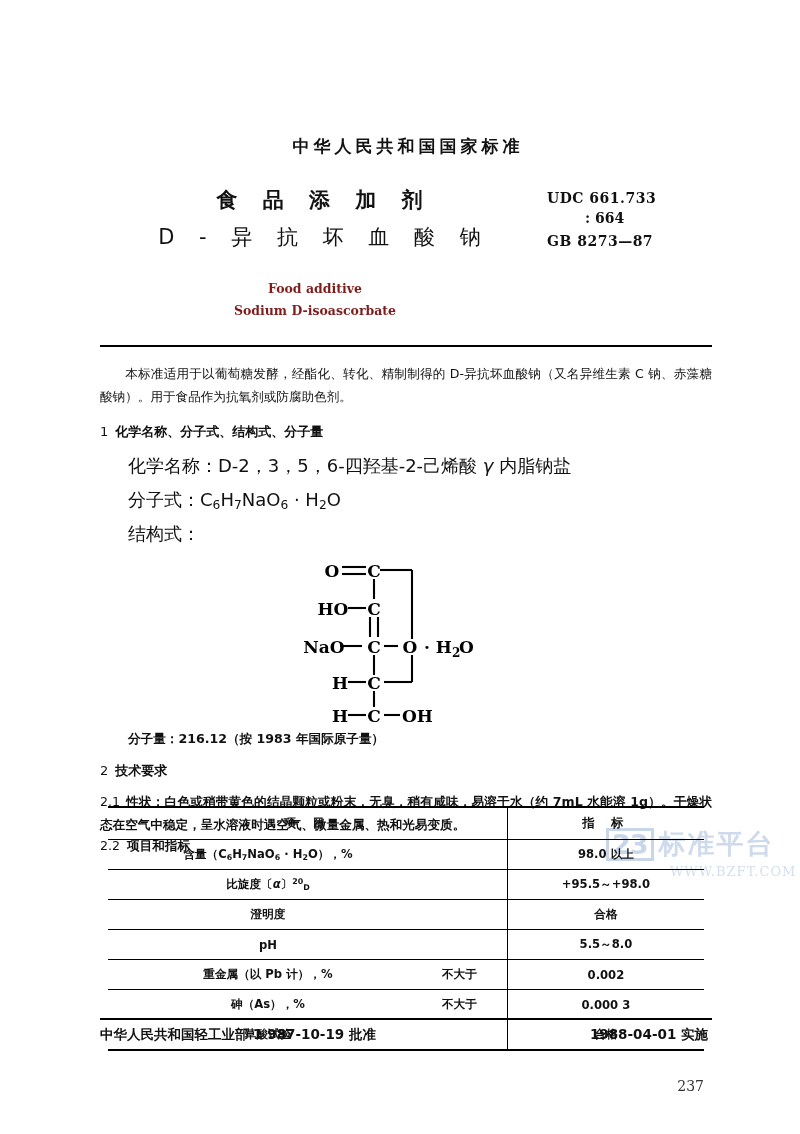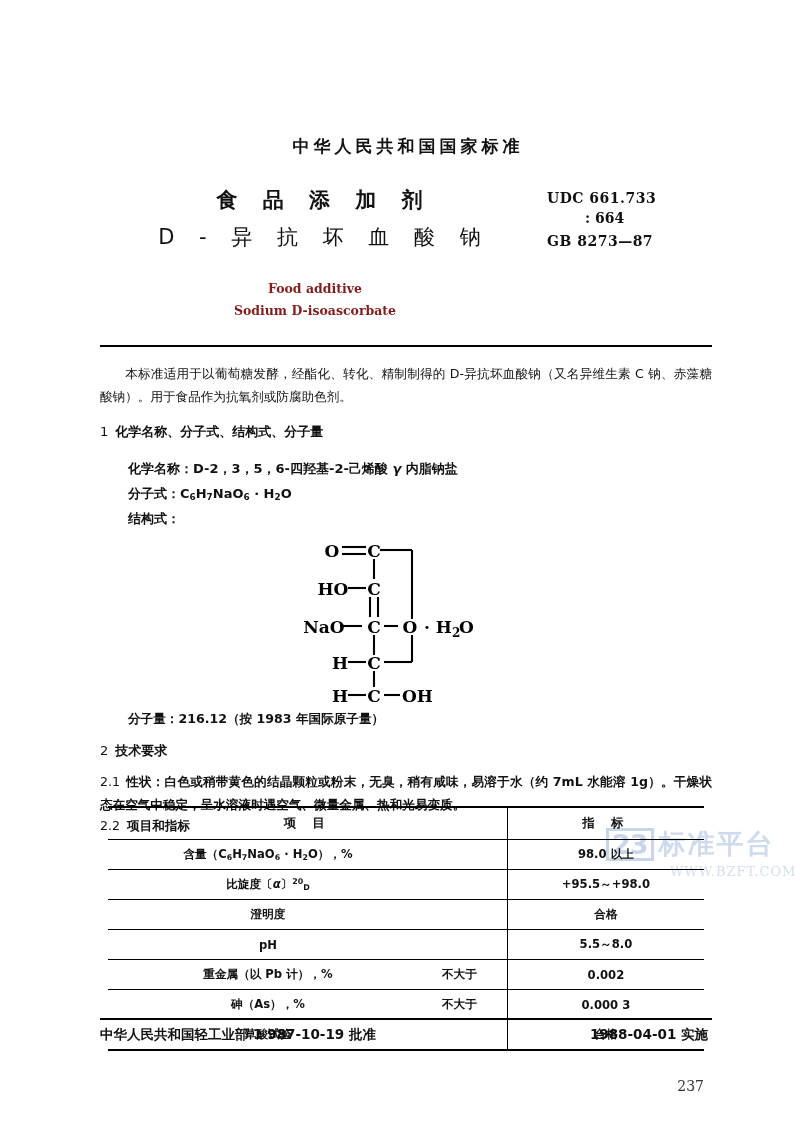--- a/index.html
+++ b/index.html
@@ -136,25 +136,25 @@
     margin-top: 14px;
     font-weight: bold;
     font-size: 13px;
   }
   .sec-h .num {
     font-family: "DejaVu Sans", "Liberation Sans", sans-serif;
     font-weight: normal;
     margin-right: 7px;
   }
   .indent-block {
-    margin-top: 16px;
+    margin-top: 8px;
     padding-left: 28px;
     line-height: 1.85;
-    font-weight: bold;
-    font-size: 13px;
+    font-weight: normal;
+    font-size: 18px;
   }
   .indent-block div { margin-bottom: 1px; }
   sub { font-size: 0.68em; vertical-align: -0.22em; }
   sup { font-size: 0.68em; vertical-align: 0.45em; }
 
   
   .struct {
     margin-top: 4px;
     height: 168px;
     position: relative;

